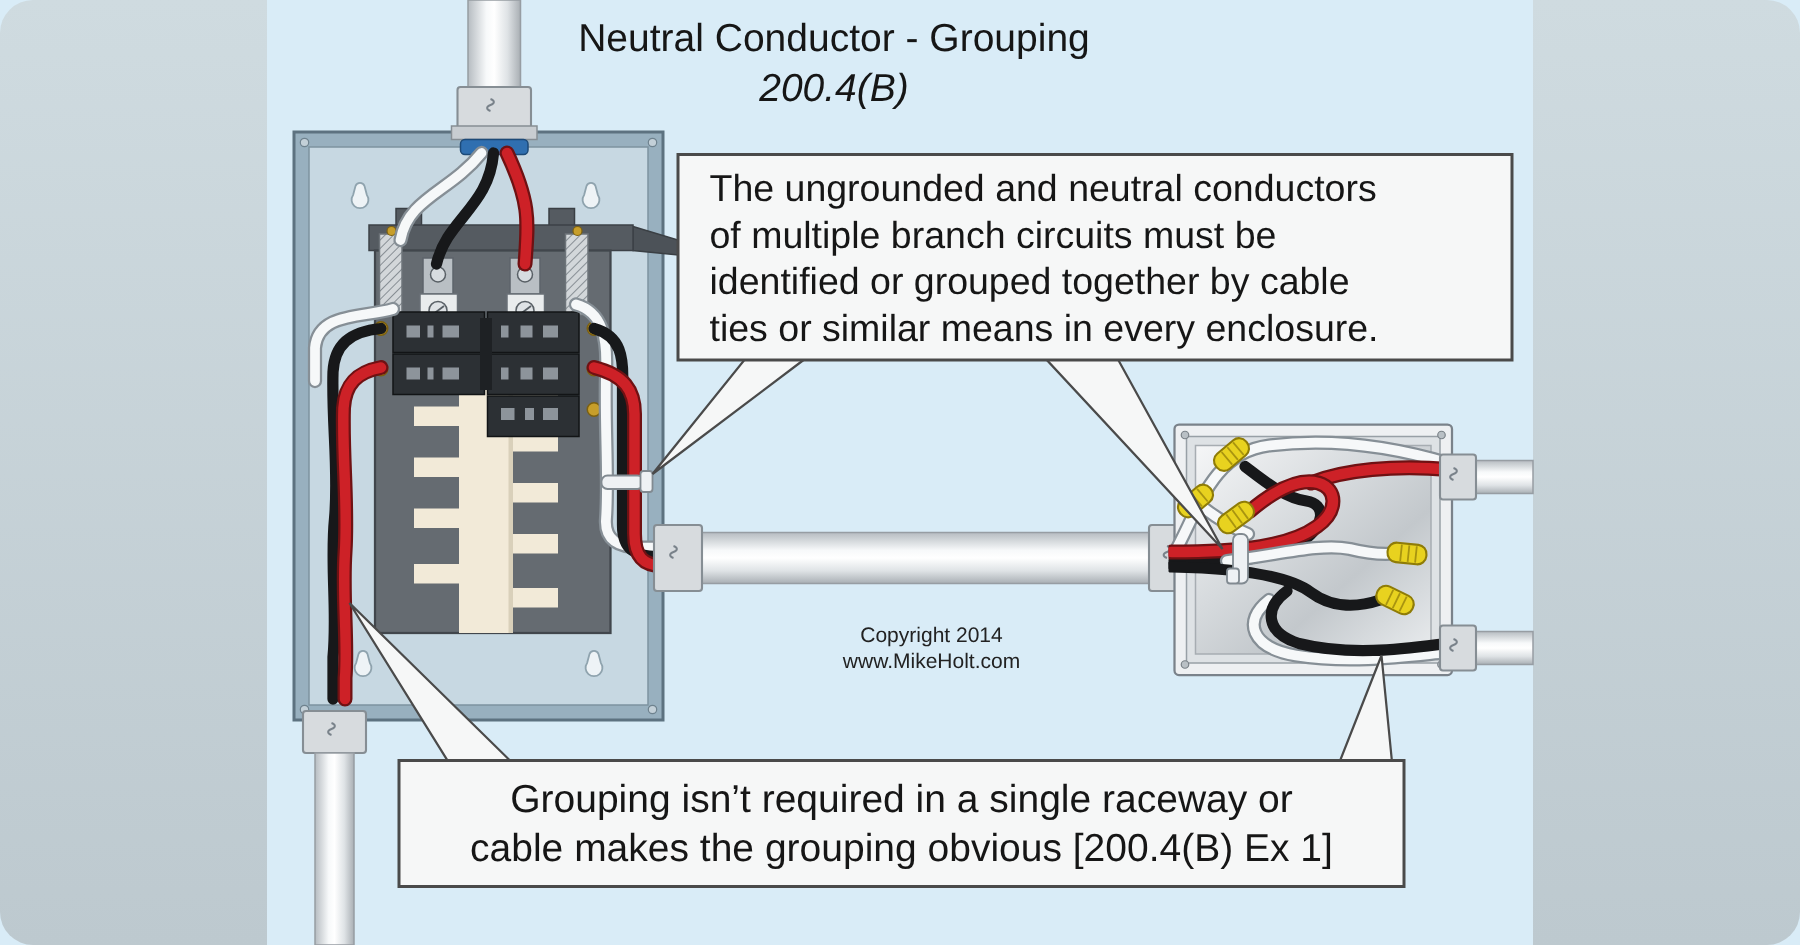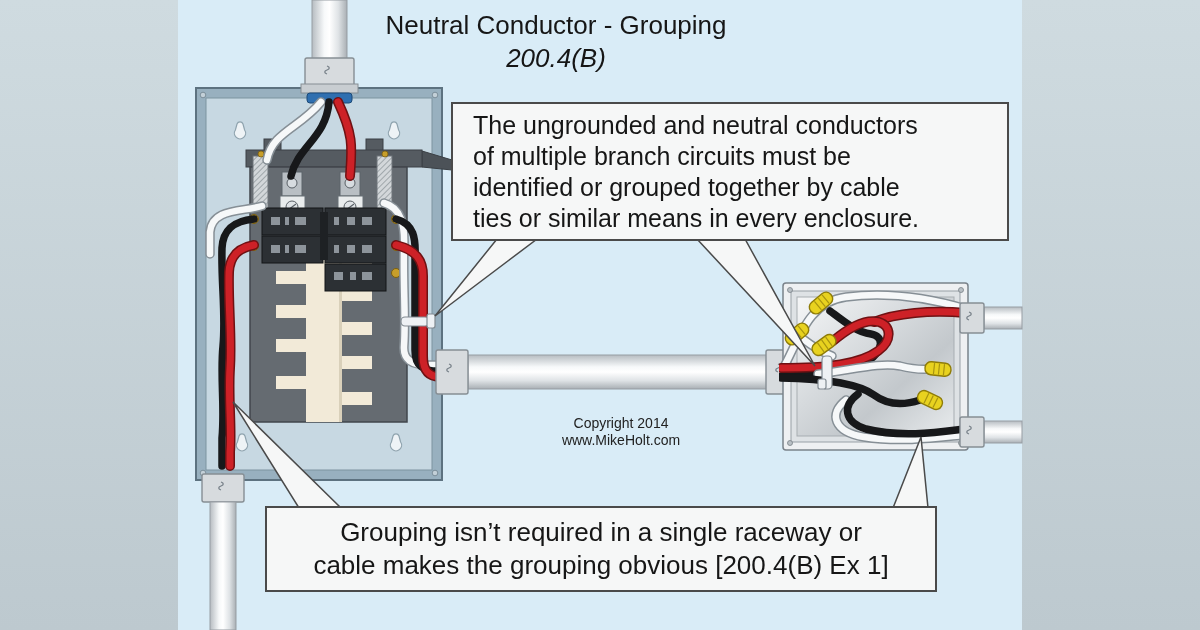--- a/index.html
+++ b/index.html
@@ -1,17 +1,17 @@
 <!DOCTYPE html>
 <html><head>
 <meta charset="utf-8">
 <style>
   html,body{margin:0;padding:0;background:#d9ecf7;}
   .stage{position:relative;width:1200px;height:630px;overflow:hidden;
-         font-family:"Liberation Sans", sans-serif;}
+         font-family:"Liberation Sans", sans-serif;border-radius:22px;}
   svg{display:block;}
   text{fill:#161616;}
   .title-line{font-size:26px;}
   .subtitle-line{font-size:26px;font-style:italic;}
   .callout-top-line{font-size:25px;}
   .callout-bottom-line{font-size:26px;text-anchor:middle;}
   .copyright-line{font-size:14px;text-anchor:middle;fill:#222;}
   .wire{fill:none;stroke-linecap:round;stroke-linejoin:round;}
   .w-black{stroke:#17181a;stroke-width:7.5;}
   .w-red-o{stroke:#6f1113;stroke-width:10;}

